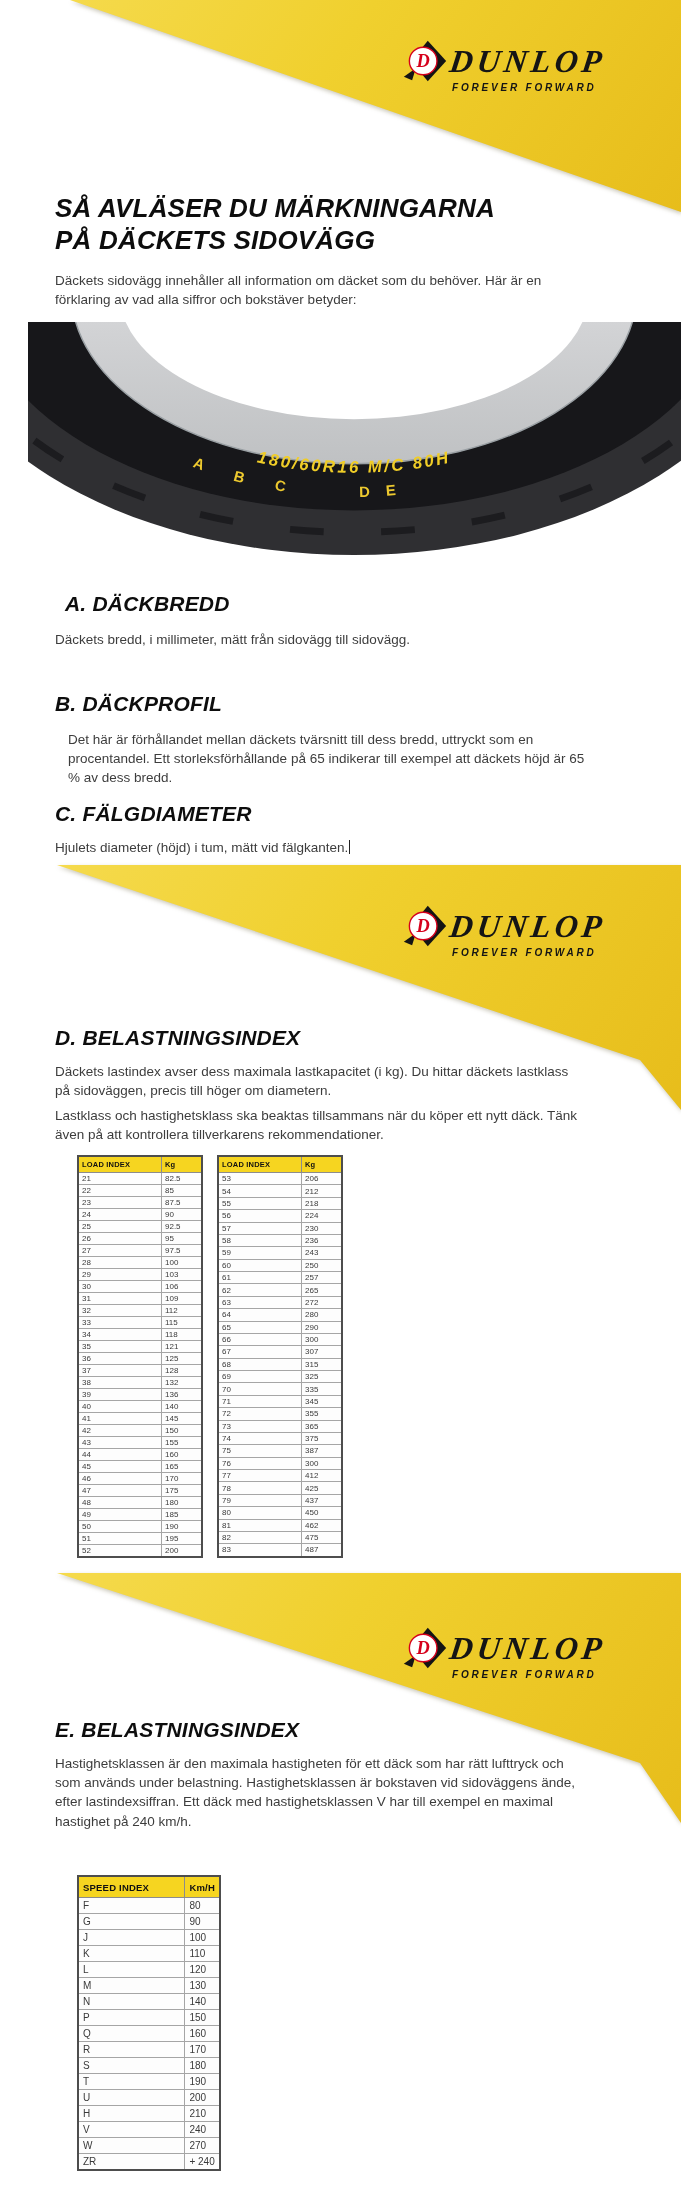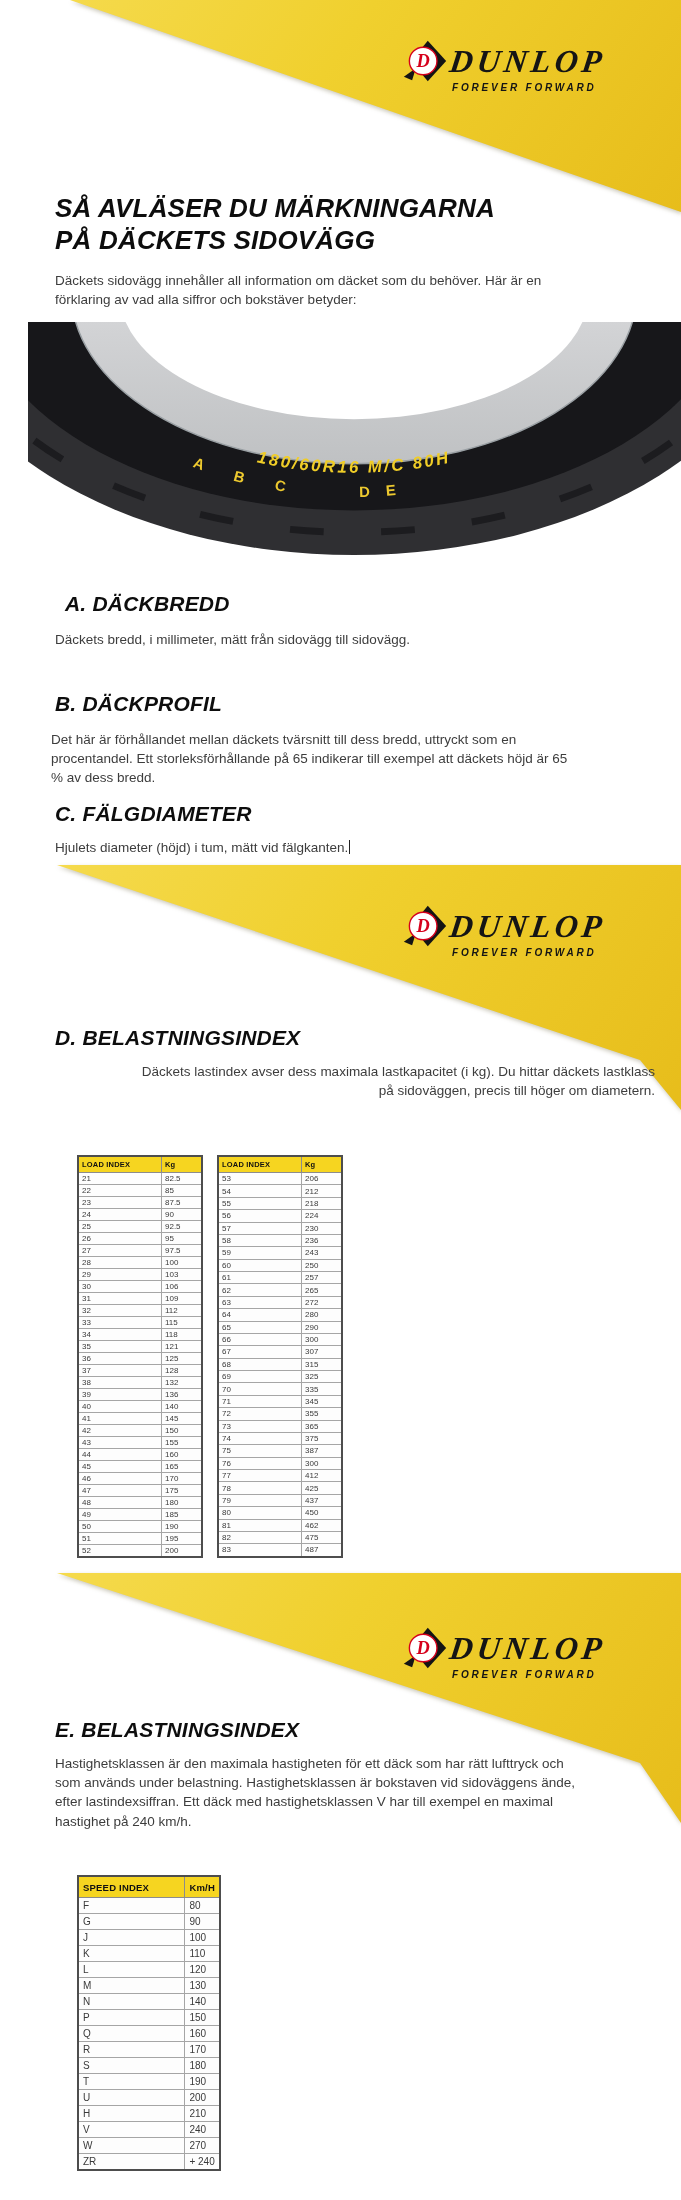--- a/index.html
+++ b/index.html
@@ -115,21 +115,21 @@
           <text class="tire-letter"><textPath href="#letterArc" xlink:href="#letterArc" startOffset="52%" text-anchor="middle">D</textPath></text>
           <text class="tire-letter"><textPath href="#letterArc" xlink:href="#letterArc" startOffset="57%" text-anchor="middle">E</textPath></text>
         </g>
     </svg>
   </div>
 
   <div class="abs h2" style="left:55px;top:592px;margin-left:10px;">A. DÄCKBREDD</div>
   <div class="abs body-text" style="left:55px;top:630px;">Däckets bredd, i millimeter, mätt från sidovägg till sidovägg.</div>
 
   <div class="abs h2" style="left:55px;top:692px;">B. DÄCKPROFIL</div>
-  <div class="abs body-text" style="left:51px;top:730px;">Det här är förhållandet mellan däckets tvärsnitt till dess bredd, uttryckt som en
+  <div class="abs body-text" style="left:68px;top:730px;">Det här är förhållandet mellan däckets tvärsnitt till dess bredd, uttryckt som en
 procentandel. Ett storleksförhållande på 65 indikerar till exempel att däckets höjd är 65
 % av dess bredd.</div>
 
   <div class="abs h2" style="left:55px;top:802px;">C. FÄLGDIAMETER</div>
   <div class="abs body-text" style="left:55px;top:838px;"><span>Hjulets diameter (höjd) i tum, mätt vid fälgkanten.</span><span class="caret"></span></div>
 
   <div class="banner" id="banner2" style="top:865px;">
     <div class="banner-shadow">
         <div class="banner-shape"></div>
       </div>
@@ -141,22 +141,24 @@
           <circle cx="23" cy="25" r="15" fill="#ffffff" stroke="#d6001c" stroke-width="1.5"></circle>
           <text x="23" y="32" text-anchor="middle" font-family="Liberation Serif,serif" font-size="20" font-weight="bold" font-style="italic" fill="#d6001c">D</text>
         </svg>
         <span class="wordmark">DUNLOP</span>
       </div>
       <div class="tagline">FOREVER FORWARD</div>
     </div>
   </div>
 
   <div class="abs h2" style="left:55px;top:1026px;">D. BELASTNINGSINDEX</div>
-  <div class="abs body-text" style="left:55px;top:1062px;text-align:right;">Däckets lastindex avser dess maximala lastkapacitet (i kg). Du hittar däckets lastklass
+  <div class="abs body-text" style="left:55px;top:1062px;">Däckets lastindex avser dess maximala lastkapacitet (i kg). Du hittar däckets lastklass
 på sidoväggen, precis till höger om diametern.</div>
+  <div class="abs body-text" style="left:55px;top:1106px;">Lastklass och hastighetsklass ska beaktas tillsammans när du köper ett nytt däck. Tänk
+även på att kontrollera tillverkarens rekommendationer.</div>
 
   <div class="abs tables-row" style="left:77px;top:1155px;">
     <table class="data-tbl load-tbl">
         <thead>
           <tr>
             <th>LOAD INDEX</th>
             <th>Kg</th>
           </tr>
         </thead>
         <tbody>

